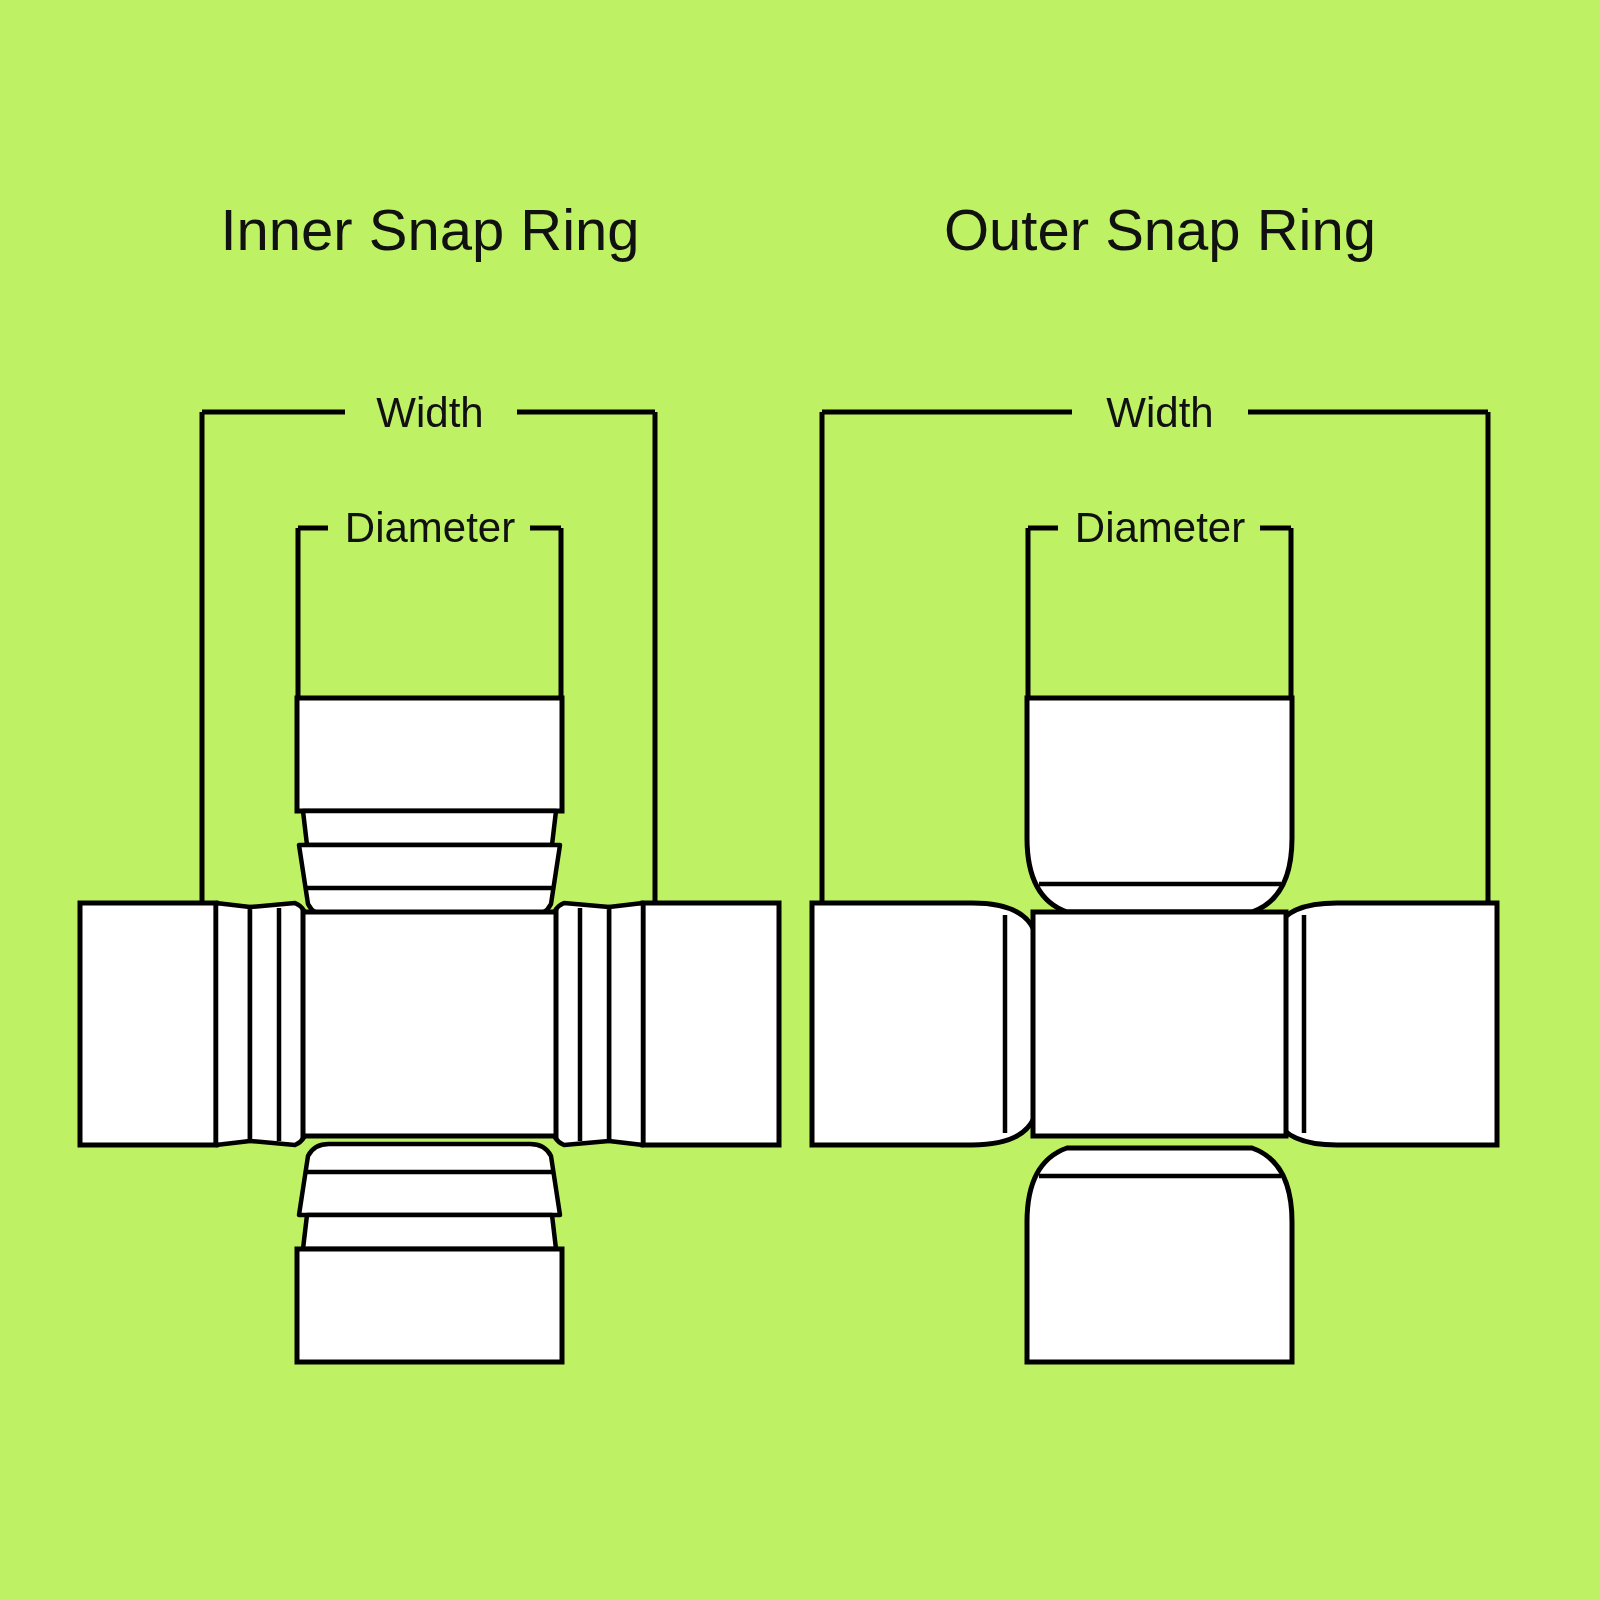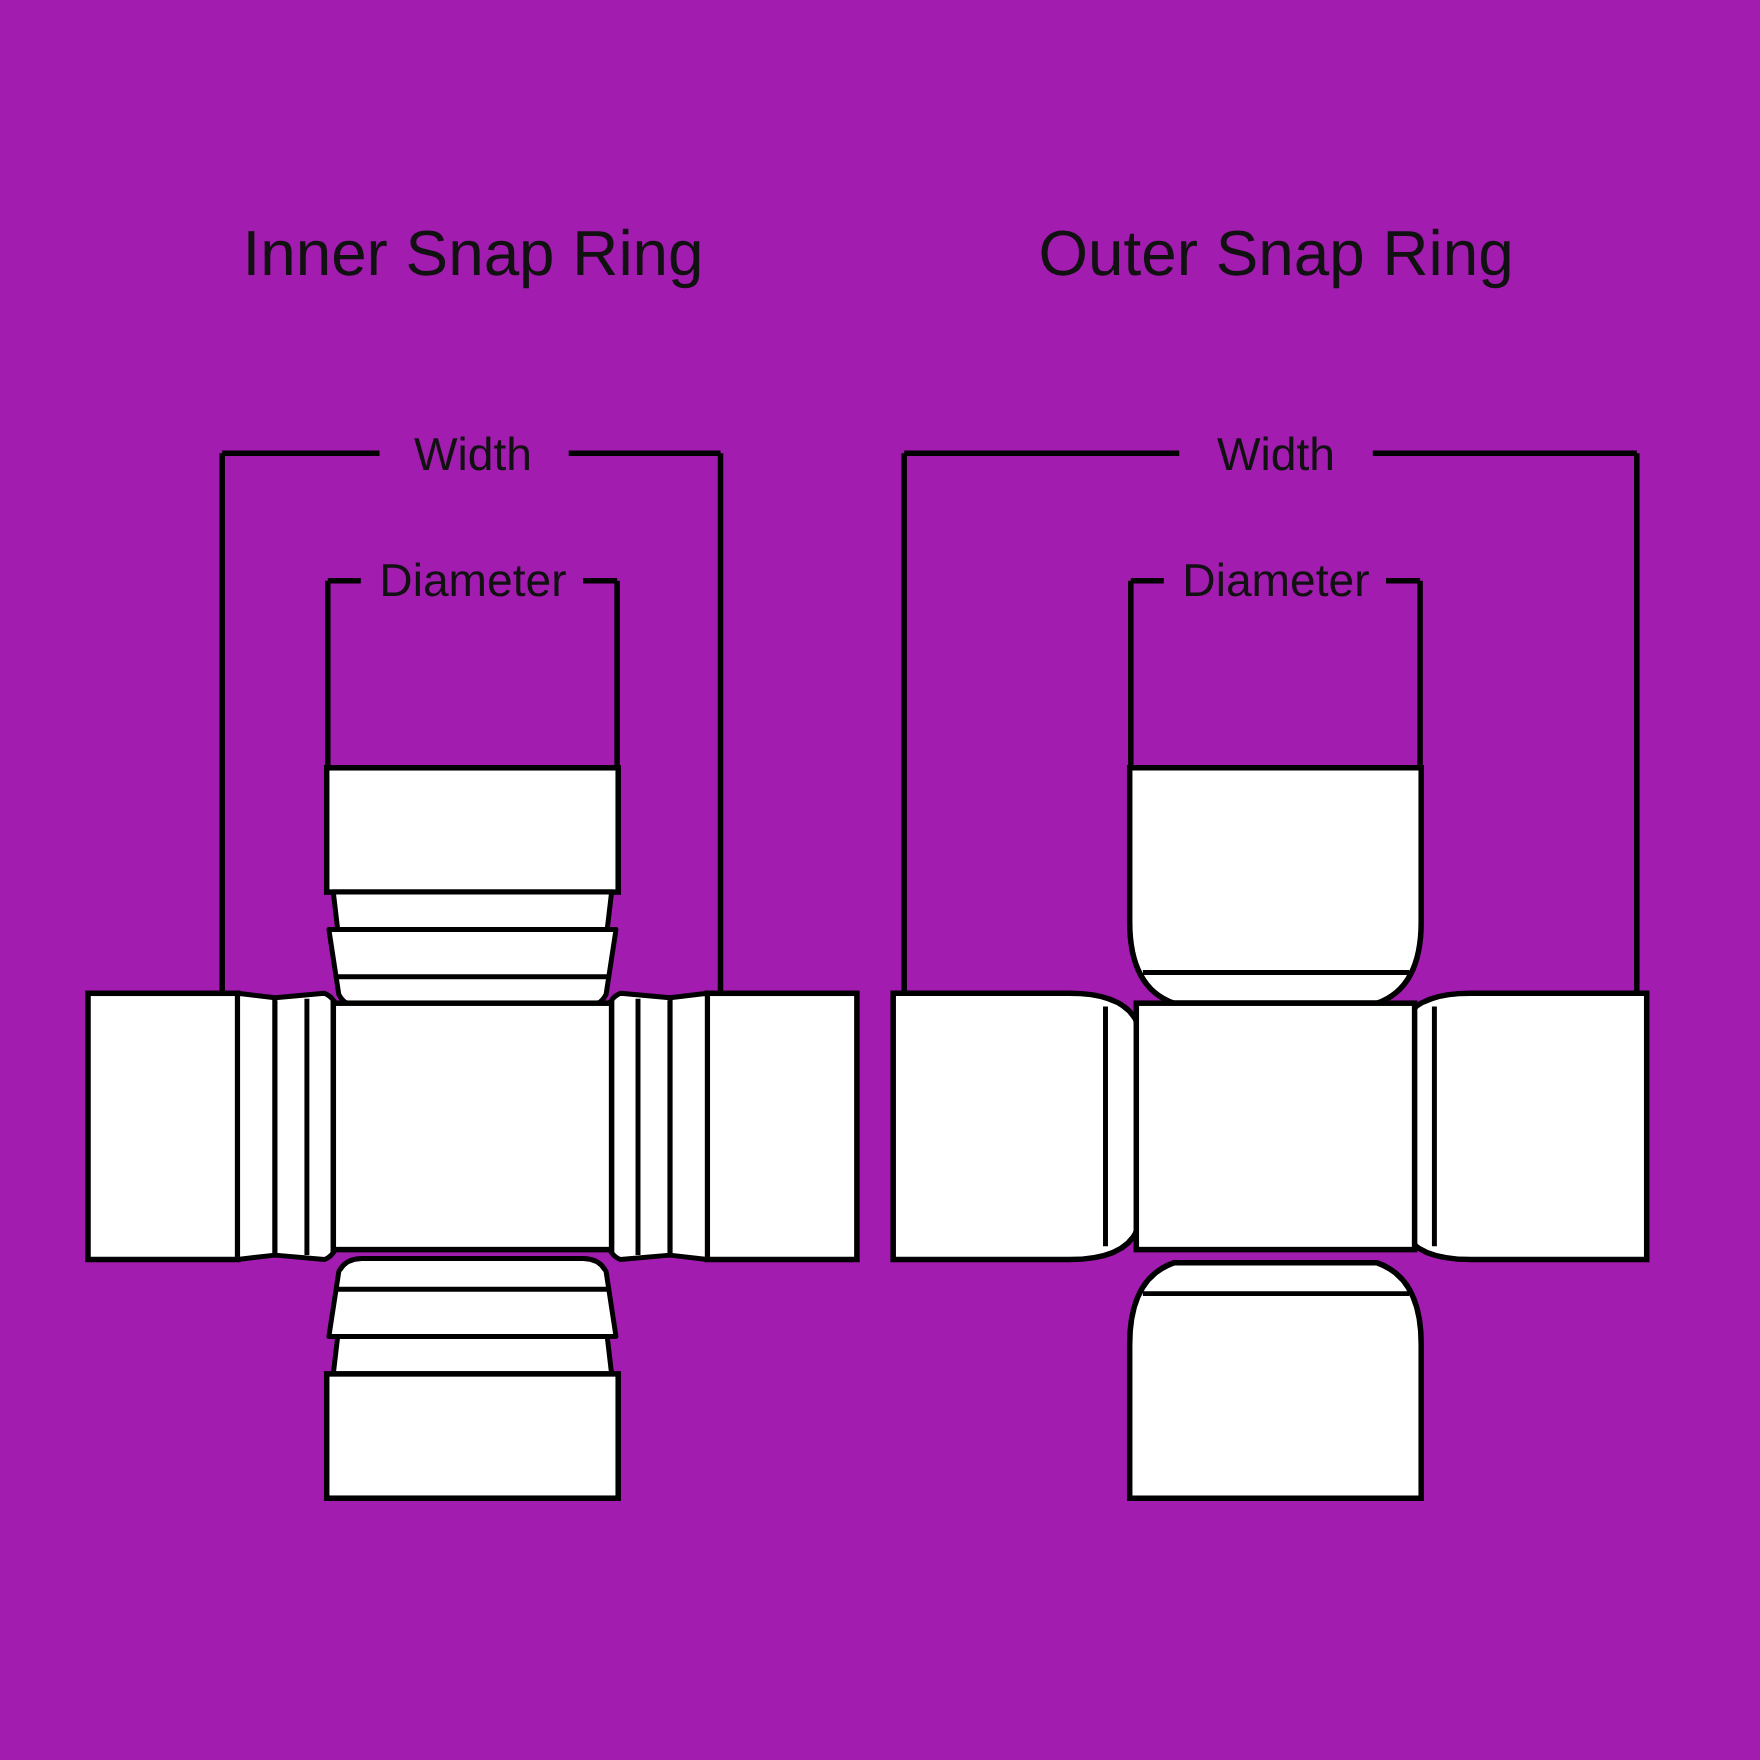--- a/index.html
+++ b/index.html
@@ -10,21 +10,21 @@
   body {
     width: 1600px;
     height: 1600px;
     font-family: "Liberation Sans", sans-serif;
     overflow: hidden;
   }
   #canvas {
     position: relative;
     width: 1600px;
     height: 1600px;
-    background: #a21caf;
+    background: #bef264;
   }
   svg.stage {
     position: absolute;
     inset: 0;
     width: 1600px;
     height: 1600px;
   }
   .title-text {
     font-family: "Liberation Sans", sans-serif;
     font-size: 58px;

